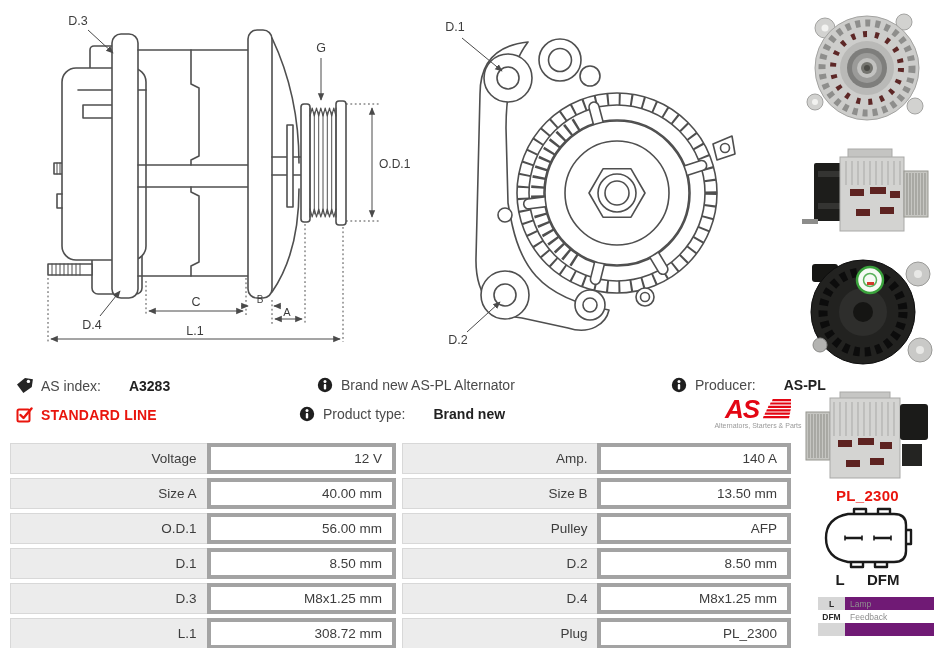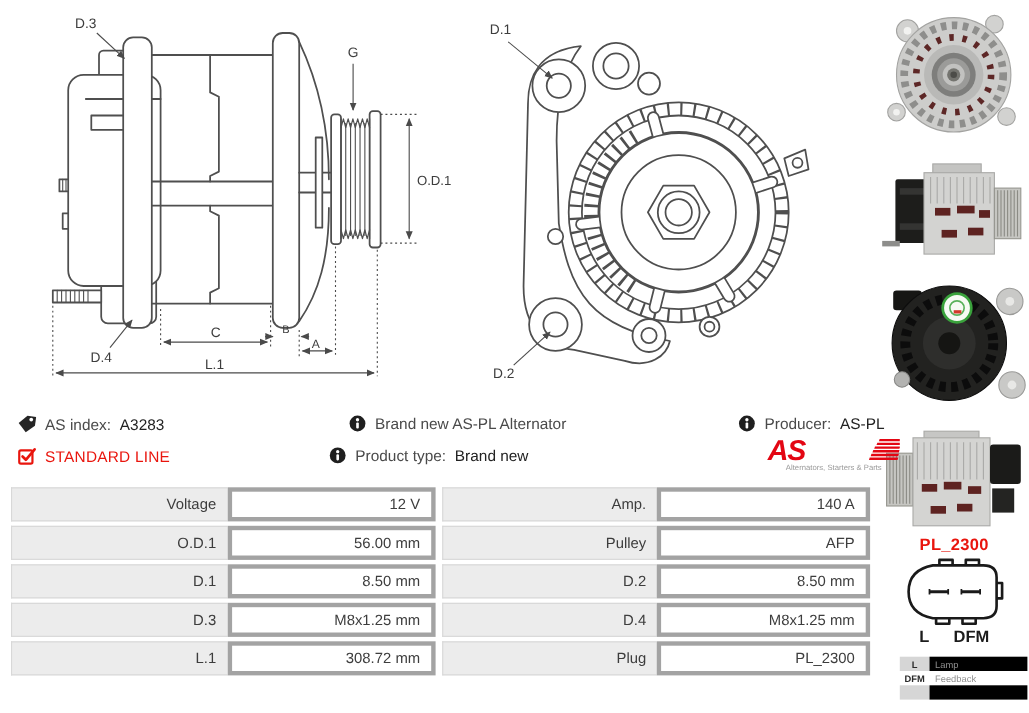--- a/index.html
+++ b/index.html
@@ -4,43 +4,43 @@
 <style>
   html,body{margin:0;padding:0;}
   body{
     width:935px;height:648px;position:relative;background:#fff;
     font-family:"Liberation Sans",sans-serif;color:#3d3d3d;overflow:hidden;
   }
   .abs{position:absolute;}
   
   .info-item{display:flex;align-items:flex-end;gap:8px;font-size:14px;white-space:nowrap;}
   .info-item .lbl{color:#4a4a4a;}
-  .info-item .val{font-weight:normal;color:#222;}
-  .std-line{color:#e9150d;font-weight:normal;letter-spacing:.2px;}
+  .info-item .val{font-weight:bold;color:#222;margin-left:20px;}
+  .std-line{color:#e9150d;font-weight:bold;letter-spacing:.2px;}
   .icn{flex:0 0 auto;display:block;}
   
   .as-logo{width:120px;text-align:center;}
-  .as-logo .row{display:flex;align-items:flex-end;justify-content:space-between;gap:2px;}
+  .as-logo .row{display:flex;align-items:flex-end;justify-content:center;gap:2px;}
   .as-logo .as-txt{font-style:italic;font-weight:bold;font-size:26px;line-height:22px;color:#e30613;letter-spacing:-1px;}
   .as-logo .caption{font-size:7px;color:#9a9a9a;margin-top:2px;white-space:nowrap;}
   
   table.spec{border-collapse:separate;border-spacing:0 4px;table-layout:fixed;}
   table.spec td{height:23px;font-size:13.5px;padding:0 10px 0 4px;text-align:right;overflow:hidden;}
   td.sl{background:#ececec;border:1px solid #d8d8d8;border-right:none;color:#3d3d3d;}
   td.sv{background:#fff;border:4px solid #a3a3a3;}
   td.sp{border:none;background:transparent;padding:0;}
   
   .plug-name{font-size:15px;font-weight:bold;color:#e9150d;text-align:center;letter-spacing:.3px;}
   .pins{display:flex;justify-content:space-around;width:86px;margin:0 auto;font-size:15px;font-weight:bold;color:#1c1c1c;}
   table.legend{border-collapse:collapse;font-size:8.5px;margin-left:18px;}
   table.legend td{height:13px;padding:0;vertical-align:middle;}
   table.legend td.k{width:27px;text-align:center;font-weight:bold;color:#2a2a2a;}
   table.legend td.v{width:84px;padding-left:5px;color:#8f8f8f;}
   tr.lg td.k{background:#d6d6d6;}
-  tr.lg td.v{background:#000000;}
+  tr.lg td.v{background:#701a75;}
   .photo{display:block;}
   svg text{font-family:"Liberation Sans",sans-serif;fill:#3d3d3d;}
 </style>
 </head>
 <body>
 
 <svg class="abs" style="left:28px;top:8px" width="395" height="350" viewBox="0 0 395 350">
   <defs>
     <marker id="ah1" viewBox="0 0 10 10" refX="8.5" refY="5" markerWidth="8" markerHeight="8" orient="auto-start-reverse">
       <path d="M0,1 L9.5,5 L0,9 Z" fill="#4a4a4a"></path>
@@ -318,20 +318,27 @@
     </colgroup>
   <tbody>
     <tr>
       <td class="sl">Voltage</td>
       <td class="sv">12 V</td>
         <td class="sp"></td>
       <td class="sl">Amp.</td>
       <td class="sv">140 A</td>
     </tr>
     <tr>
+      <td class="sl">Size A</td>
+      <td class="sv">40.00 mm</td>
+        <td class="sp"></td>
+      <td class="sl">Size B</td>
+      <td class="sv">13.50 mm</td>
+    </tr>
+    <tr>
       <td class="sl">O.D.1</td>
       <td class="sv">56.00 mm</td>
         <td class="sp"></td>
       <td class="sl">Pulley</td>
       <td class="sv">AFP</td>
     </tr>
     <tr>
       <td class="sl">D.1</td>
       <td class="sv">8.50 mm</td>
         <td class="sp"></td>

